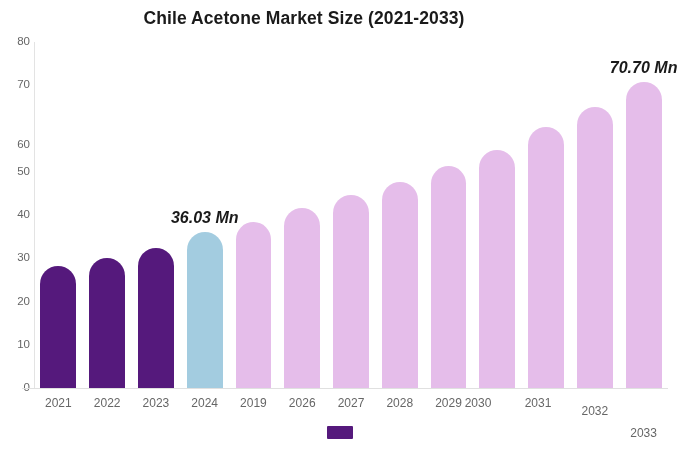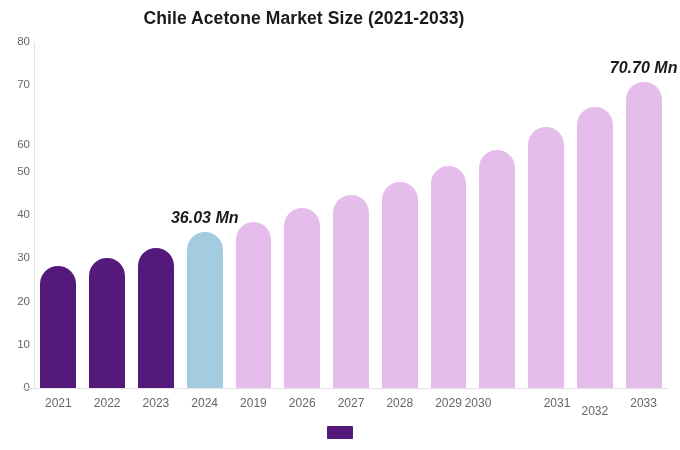--- a/index.html
+++ b/index.html
@@ -158,25 +158,25 @@
       <div class="x-tick" style="left: 302.231px;">2026</div>
       <div class="bar" title="2027: 44.6" style="left: 333.077px; width: 35.8454px; height: 192.895px; background: rgb(229, 189, 234); border-top-left-radius: 17.9227px; border-top-right-radius: 17.9227px;"></div>
       <div class="x-tick" style="left: 351px;">2027</div>
       <div class="bar" title="2028: 47.6" style="left: 381.847px; width: 35.8454px; height: 205.87px; background: rgb(229, 189, 234); border-top-left-radius: 17.9227px; border-top-right-radius: 17.9227px;"></div>
       <div class="x-tick" style="left: 399.769px;">2028</div>
       <div class="bar" title="2029: 51.3" style="left: 430.616px; width: 35.8454px; height: 221.873px; background: rgb(229, 189, 234); border-top-left-radius: 17.9227px; border-top-right-radius: 17.9227px;"></div>
       <div class="x-tick" style="left: 448.538px;">2029</div>
       <div class="bar" title="2030: 55" style="left: 479.385px; width: 35.8454px; height: 237.875px; background: rgb(229, 189, 234); border-top-left-radius: 17.9227px; border-top-right-radius: 17.9227px;"></div>
       <div class="x-tick" style="left: 478px;">2030</div>
       <div class="bar" title="2031: 60.3" style="left: 528.154px; width: 35.8454px; height: 260.797px; background: rgb(229, 189, 234); border-top-left-radius: 17.9227px; border-top-right-radius: 17.9227px;"></div>
-      <div class="x-tick" style="left: 557px;">2031</div>
+      <div class="x-tick" style="left: 538px;">2031</div>
       <div class="bar" title="2032: 65" style="left: 576.923px; width: 35.8454px; height: 281.125px; background: rgb(229, 189, 234); border-top-left-radius: 17.9227px; border-top-right-radius: 17.9227px;"></div>
       <div class="x-tick" style="left: 594.846px; margin-top: 8px;">2032</div>
       <div class="bar" title="2033: 70.7" style="left: 625.693px; width: 35.8454px; height: 305.777px; background: rgb(229, 189, 234); border-top-left-radius: 17.9227px; border-top-right-radius: 17.9227px;"></div>
-      <div class="x-tick" style="left: 643.615px;">2033</div>
+      <div class="x-tick" style="left: 643.615px; margin-top: 30px;">2033</div>
       <div class="bar-label" style="left: 643.615px; top: 59.2225px;">70.70 Mn</div>
     </div>
 
   <div class="legend">
     <span class="legend-swatch" id="legend-swatch" style="background: rgb(85, 25, 124);"></span>
   </div>
 
 </div>
 
 </body></html>

